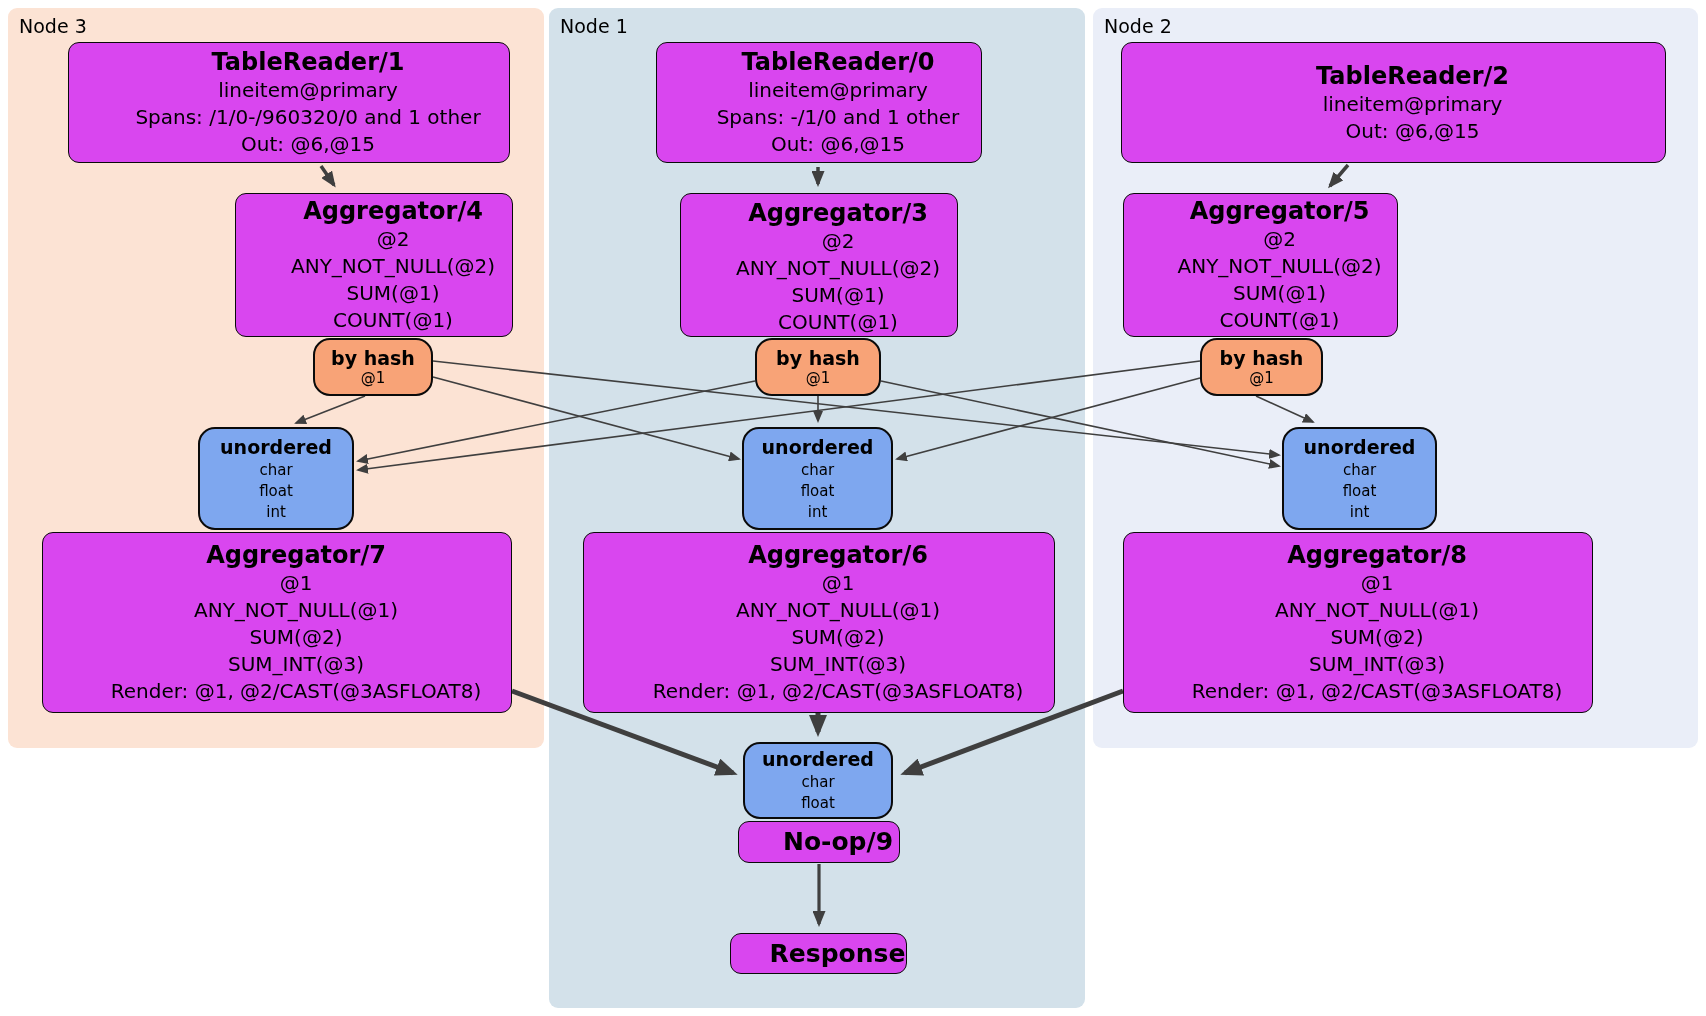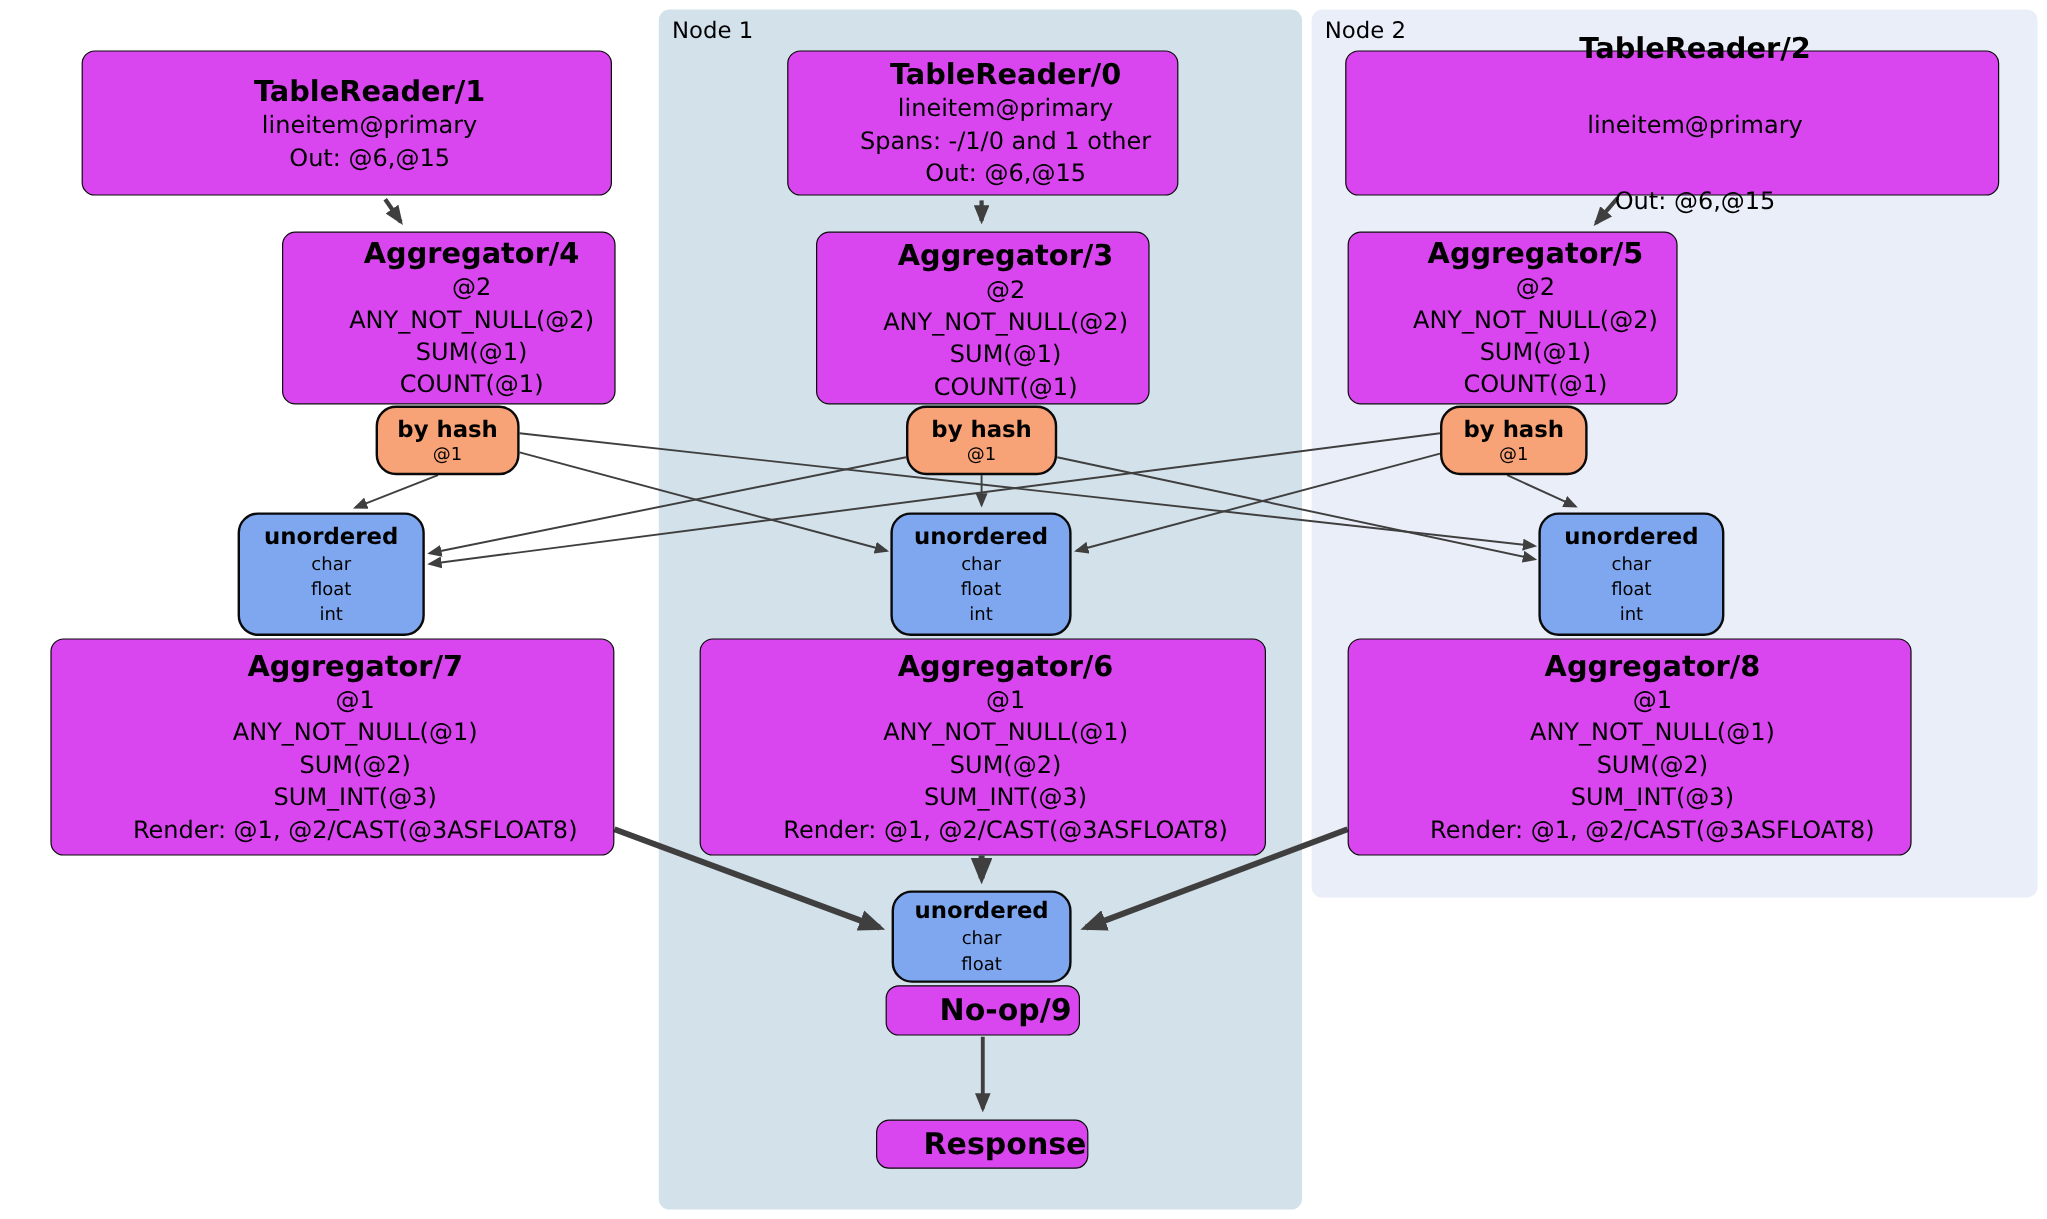--- a/index.html
+++ b/index.html
@@ -25,20 +25,23 @@
   .sync{background:#7ea7ef;border:2px solid #0a0a0a;border-radius:17px;}
   .sync .t{font-weight:bold;font-size:19px;line-height:25px;}
   .sync .s{font-size:15px;line-height:21px;}
   .mini .t{font-weight:bold;font-size:25px;line-height:28px;white-space:nowrap;}
 </style>
 </head>
 <body>
 
 <div id="stage">
 
+  <div class="panel panel-node3" style="left:8px;top:8px;width:536px;height:740px;">
+    <span class="panel-label">Node 3</span>
+  </div>
   <div class="panel panel-node1" style="left:549px;top:8px;width:536px;height:1000px;">
     <span class="panel-label">Node 1</span>
   </div>
   <div class="panel panel-node2" style="left:1093px;top:8px;width:605px;height:740px;">
     <span class="panel-label">Node 2</span>
   </div>
 
   <svg id="edges" viewBox="0 0 1706 1016">
     <defs>
       <marker id="ah-thin" markerUnits="userSpaceOnUse" markerWidth="12" markerHeight="10" refX="10" refY="5" orient="auto">
@@ -69,29 +72,30 @@
     <line x1="512" y1="691" x2="733" y2="773" stroke="#3f3f3f" stroke-width="5" marker-end="url(#ah-thick)"></line>
     <line x1="818" y1="713" x2="818" y2="732" stroke="#3f3f3f" stroke-width="5" marker-end="url(#ah-thick)"></line>
     <line x1="1123" y1="691" x2="905" y2="773" stroke="#3f3f3f" stroke-width="5" marker-end="url(#ah-thick)"></line>
 
     <line x1="819" y1="864" x2="819" y2="924" stroke="#3f3f3f" stroke-width="3.2" marker-end="url(#ah-mid)"></line>
   </svg>
 
   <div class="box proc" style="left:68px;top:42px;width:442px;height:121px;">
     <div class="t">TableReader/1</div>
     <div class="l">lineitem@primary</div>
+    <div class="l">Spans: /1/0-/960320/0 and 1 other</div>
     <div class="l">Out: @6,@15</div>
   </div>
   <div class="box proc" style="left:656px;top:42px;width:326px;height:121px;">
     <div class="t">TableReader/0</div>
     <div class="l">lineitem@primary</div>
     <div class="l">Spans: -/1/0 and 1 other</div>
     <div class="l">Out: @6,@15</div>
   </div>
-  <div class="box proc" style="left:1121px;top:42px;width:545px;height:121px;gap:36px;">
+  <div class="box proc" style="left:1121px;top:42px;width:545px;height:121px;">
     <div class="t">TableReader/2</div>
     <div class="l">lineitem@primary</div>
     <div class="l">Out: @6,@15</div>
   </div>
 
   <div class="box proc" style="left:235px;top:193px;width:278px;height:144px;">
     <div class="t">Aggregator/4</div>
     <div class="l">@2</div>
     <div class="l">ANY_NOT_NULL(@2)</div>
     <div class="l">SUM(@1)</div>

